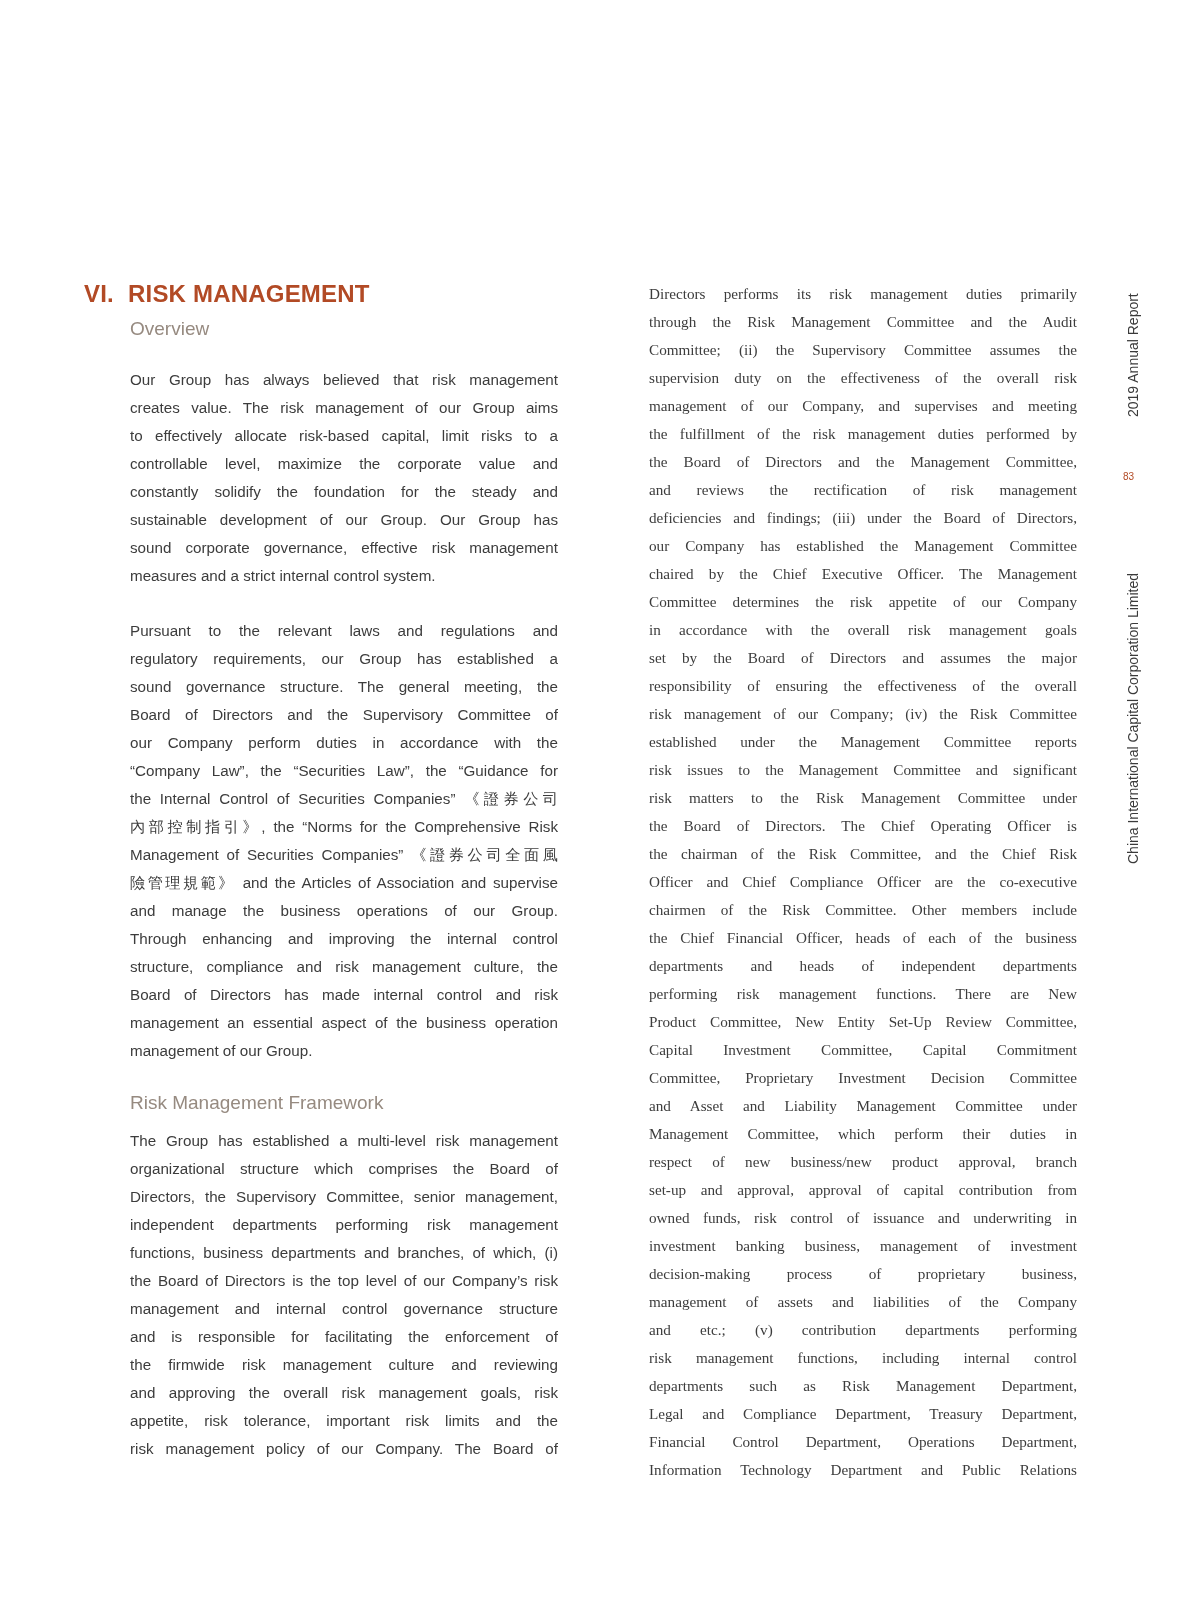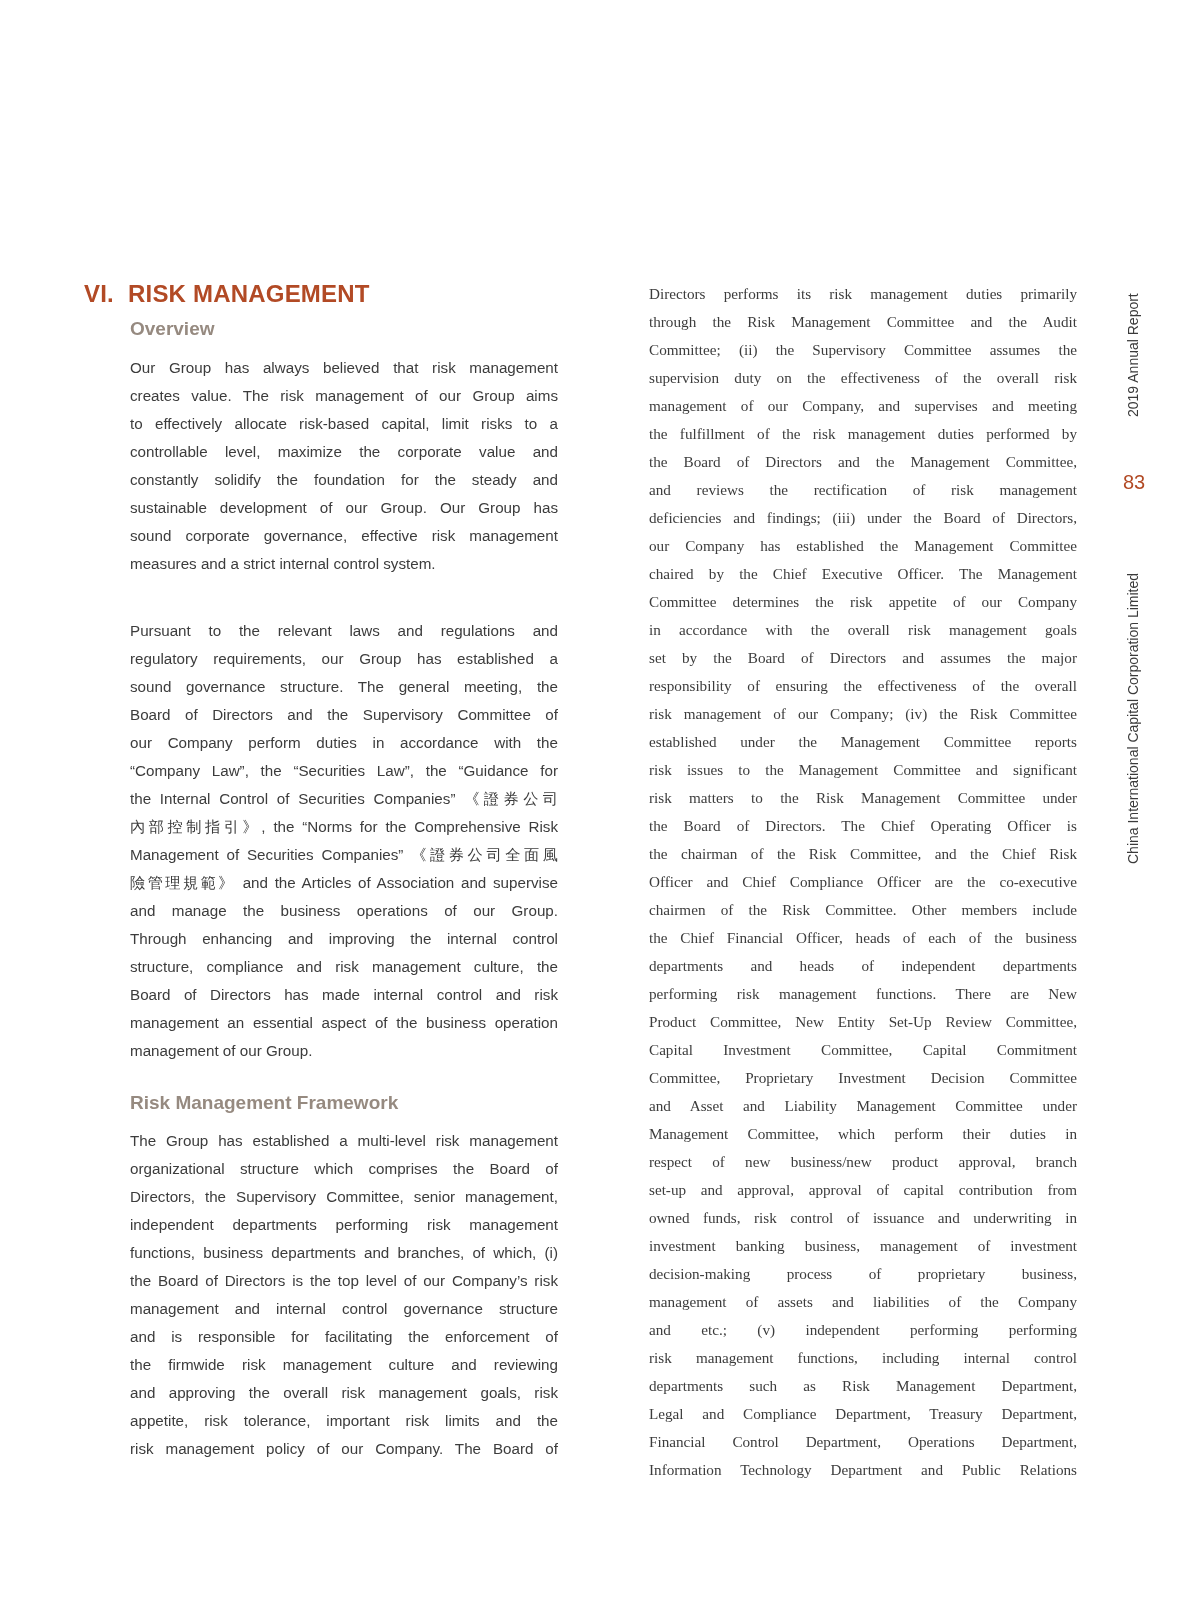--- a/index.html
+++ b/index.html
@@ -2,43 +2,43 @@
 <html><head>
 <meta charset="utf-8">
 <style>
   html, body { margin: 0; padding: 0; background: #ffffff; }
   body { width: 1190px; height: 1615px; position: relative; overflow: hidden;
          font-family: "Liberation Sans", "DejaVu Sans", sans-serif; color: #3a3a3a; }
   .page { position: absolute; left: 0; top: 0; width: 1190px; height: 1615px; }
   .section-heading { position: absolute; left: 84px; top: 280px; margin: 0;
          font-size: 24px; font-weight: bold; color: #b24a25; letter-spacing: 0.2px; white-space: nowrap; }
   .section-heading .num { display: inline-block; width: 44px; }
-  .subheading { position: absolute; left: 130px; margin: 0; font-size: 19px; font-weight: bold; color: #968a80; white-space: nowrap; }
+  .subheading { position: absolute; left: 130px; margin: 0; font-size: 19px; font-weight: normal; color: #968a80; white-space: nowrap; }
   .col { position: absolute; width: 428px; }
   .col-left { left: 130px; }
   .col-right { left: 649px; }
   .line { display: block; height: 28px; line-height: 28px; font-size: 15.2px; color: #3c3c3c;
           text-align: justify; text-align-last: justify; white-space: nowrap; overflow: hidden; }
   .line.last { text-align-last: left; }
   .side-title { position: absolute; font-size: 14px; color: #3a3a3a; white-space: nowrap;
           transform: rotate(-90deg); transform-origin: left top; }
   .side-report { left: 1125px; top: 417px; }
   .side-company { left: 1125px; top: 864px; }
-  .page-number { position: absolute; left: 1123px; top: 471px; font-size: 20px; color: #b24a25; }
+  .page-number { position: absolute; left: 1123px; top: 471px; font-size: 10px; color: #b24a25; }
 </style>
 </head>
 <body>
 
 <div class="page">
 
   <h1 class="section-heading"><span class="num">VI.</span><span>RISK MANAGEMENT</span></h1>
 
   <h2 class="subheading" style="top:318px;">Overview</h2>
 
-  <div class="col col-left" style="top:354px;">
+  <div class="col col-left" style="top:366px;">
     <span class="line">Our Group has always believed that risk management</span>
     <span class="line">creates value. The risk management of our Group aims</span>
     <span class="line">to effectively allocate risk-based capital, limit risks to a</span>
     <span class="line">controllable level, maximize the corporate value and</span>
     <span class="line">constantly solidify the foundation for the steady and</span>
     <span class="line">sustainable development of our Group. Our Group has</span>
     <span class="line">sound corporate governance, effective risk management</span>
     <span class="line last">measures and a strict internal control system.</span>
   </div>
 
@@ -109,21 +109,21 @@
       <span class="line">Capital Investment Committee, Capital Commitment</span>
       <span class="line">Committee, Proprietary Investment Decision Committee</span>
       <span class="line">and Asset and Liability Management Committee under</span>
       <span class="line">Management Committee, which perform their duties in</span>
       <span class="line">respect of new business/new product approval, branch</span>
       <span class="line">set-up and approval, approval of capital contribution from</span>
       <span class="line">owned funds, risk control of issuance and underwriting in</span>
       <span class="line">investment banking business, management of investment</span>
       <span class="line">decision-making process of proprietary business,</span>
       <span class="line">management of assets and liabilities of the Company</span>
-      <span class="line">and etc.; (v) independent performing performing</span>
+      <span class="line">and etc.; (v) contribution departments performing</span>
       <span class="line">risk management functions, including internal control</span>
       <span class="line">departments such as Risk Management Department,</span>
       <span class="line">Legal and Compliance Department, Treasury Department,</span>
       <span class="line">Financial Control Department, Operations Department,</span>
       <span class="line">Information Technology Department and Public Relations</span>
     </div>
 
   <div class="side-title side-report">2019 Annual Report</div>
   <div class="page-number">83</div>
   <div class="side-title side-company">China International Capital Corporation Limited</div>

